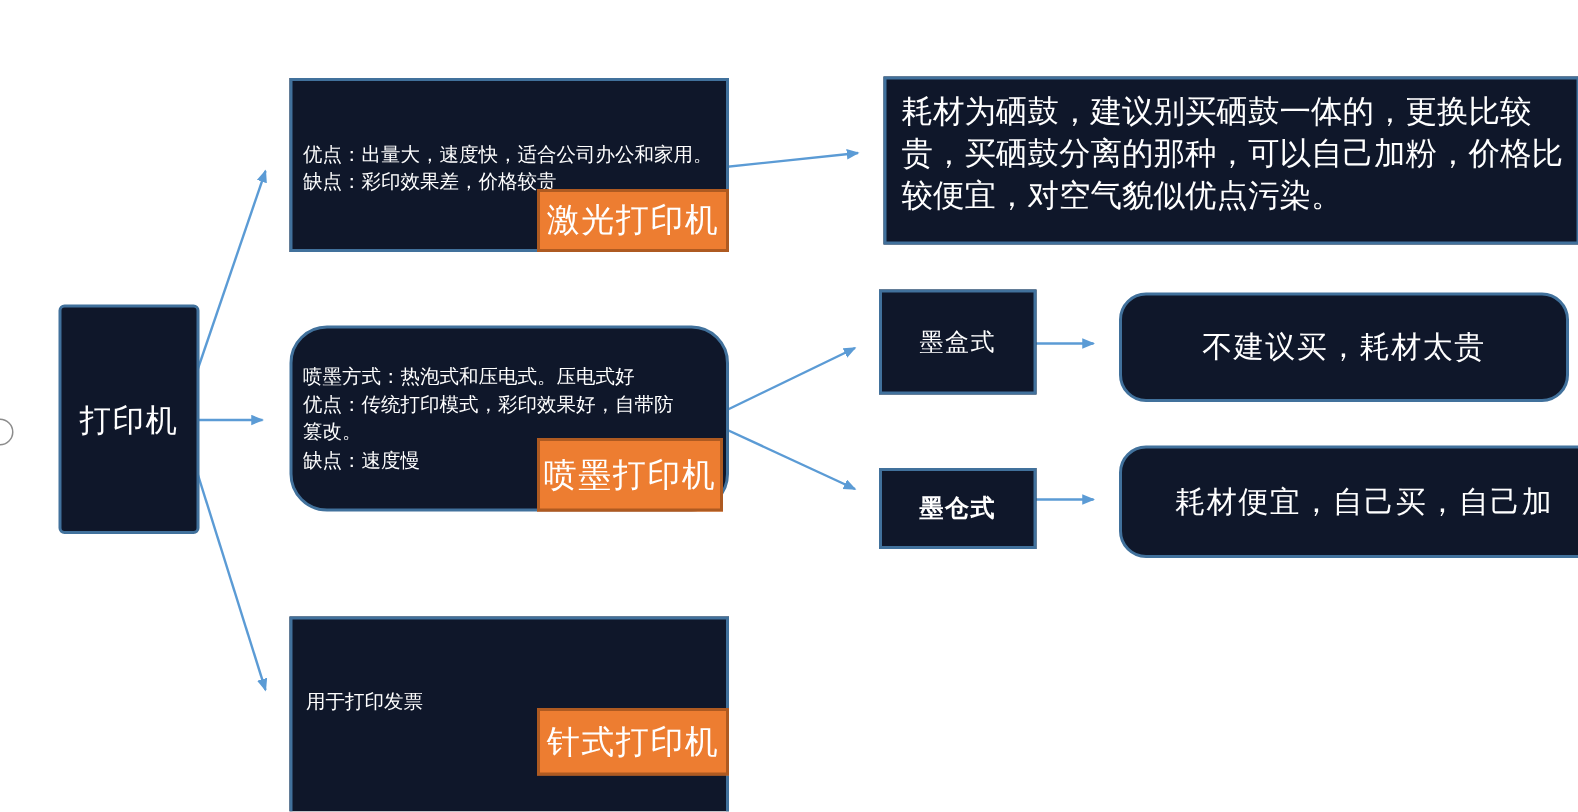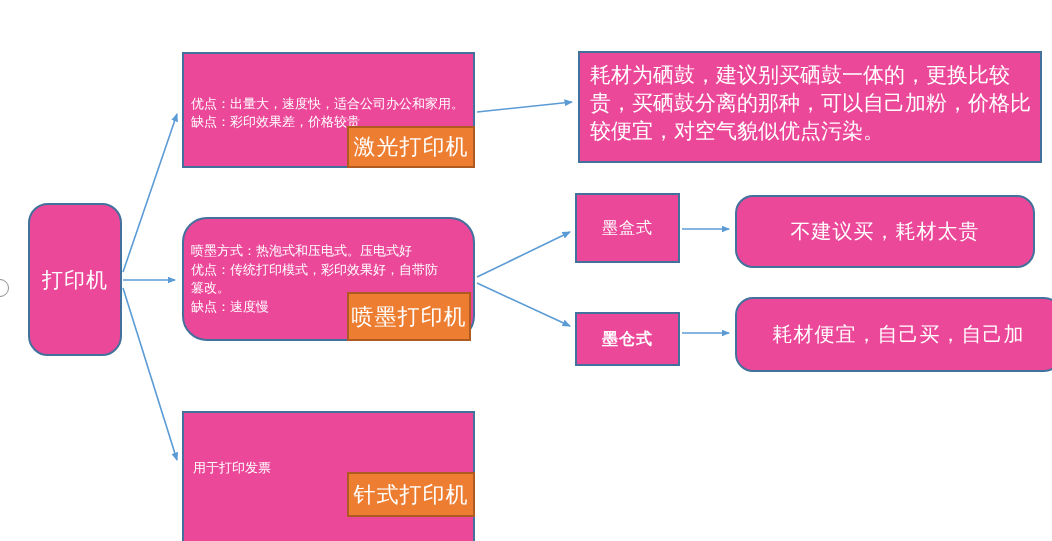--- a/index.html
+++ b/index.html
@@ -1,40 +1,40 @@
 <!DOCTYPE html>
 <html><head>
 <meta charset="utf-8">
 <style>
   html,body{margin:0;padding:0;background:#ffffff;}
   #stage{
     position:relative;width:1052px;height:541px;background:#ffffff;
     font-family:"Liberation Sans","DejaVu Sans",sans-serif;overflow:hidden;
   }
-  .node{position:absolute;box-sizing:border-box;background:#ec4899;border:2px solid #41719C;color:#fff;}
+  .node{position:absolute;box-sizing:border-box;background:#0f172a;border:2px solid #41719C;color:#fff;margin-left:11px;}
   .rounded{border-radius:18px;}
   .tag{
     position:absolute;box-sizing:border-box;background:#ED7D31;border:2px solid #AE5A21;
     color:#fff;display:flex;align-items:center;justify-content:center;
     font-size:22px;letter-spacing:1px;
   }
   .body-text{
     position:absolute;color:#fff;font-size:13px;line-height:18px;
     white-space:pre-line;letter-spacing:0px;
   }
   .center-label{
     width:100%;height:100%;display:flex;align-items:center;justify-content:center;
     color:#fff;
   }
   
-  #root{left:28px;top:203px;width:94px;height:153px;border-radius:20px;}
+  #root{left:28px;top:203px;width:94px;height:153px;border-radius:4px;}
   #root .center-label{font-size:21px;letter-spacing:1px;}
   
   #laser-box{left:182px;top:52px;width:293px;height:116px;}
-  #laser-body{left:7px;top:41px;width:282px;}
+  #laser-body{left:7px;top:41px;width:282px;font-family:Liberation Mono, monospace;}
   #laser-tag{left:163px;top:72px;width:128px;height:42px;font-family:Liberation Mono, monospace;}
   #note-box{left:578px;top:51px;width:464px;height:112px;}
   #note-box .note-text{
     position:absolute;left:10px;top:8px;width:442px;color:#fff;
     font-size:21px;line-height:28px;letter-spacing:0px;
   }
   
   #inkjet-box{left:182px;top:217px;width:293px;height:124px;border-radius:25px;}
   #inkjet-body{left:7px;top:23px;width:282px;line-height:18.5px;}
   #inkjet-tag{left:163px;top:73px;width:124px;height:49px;}

